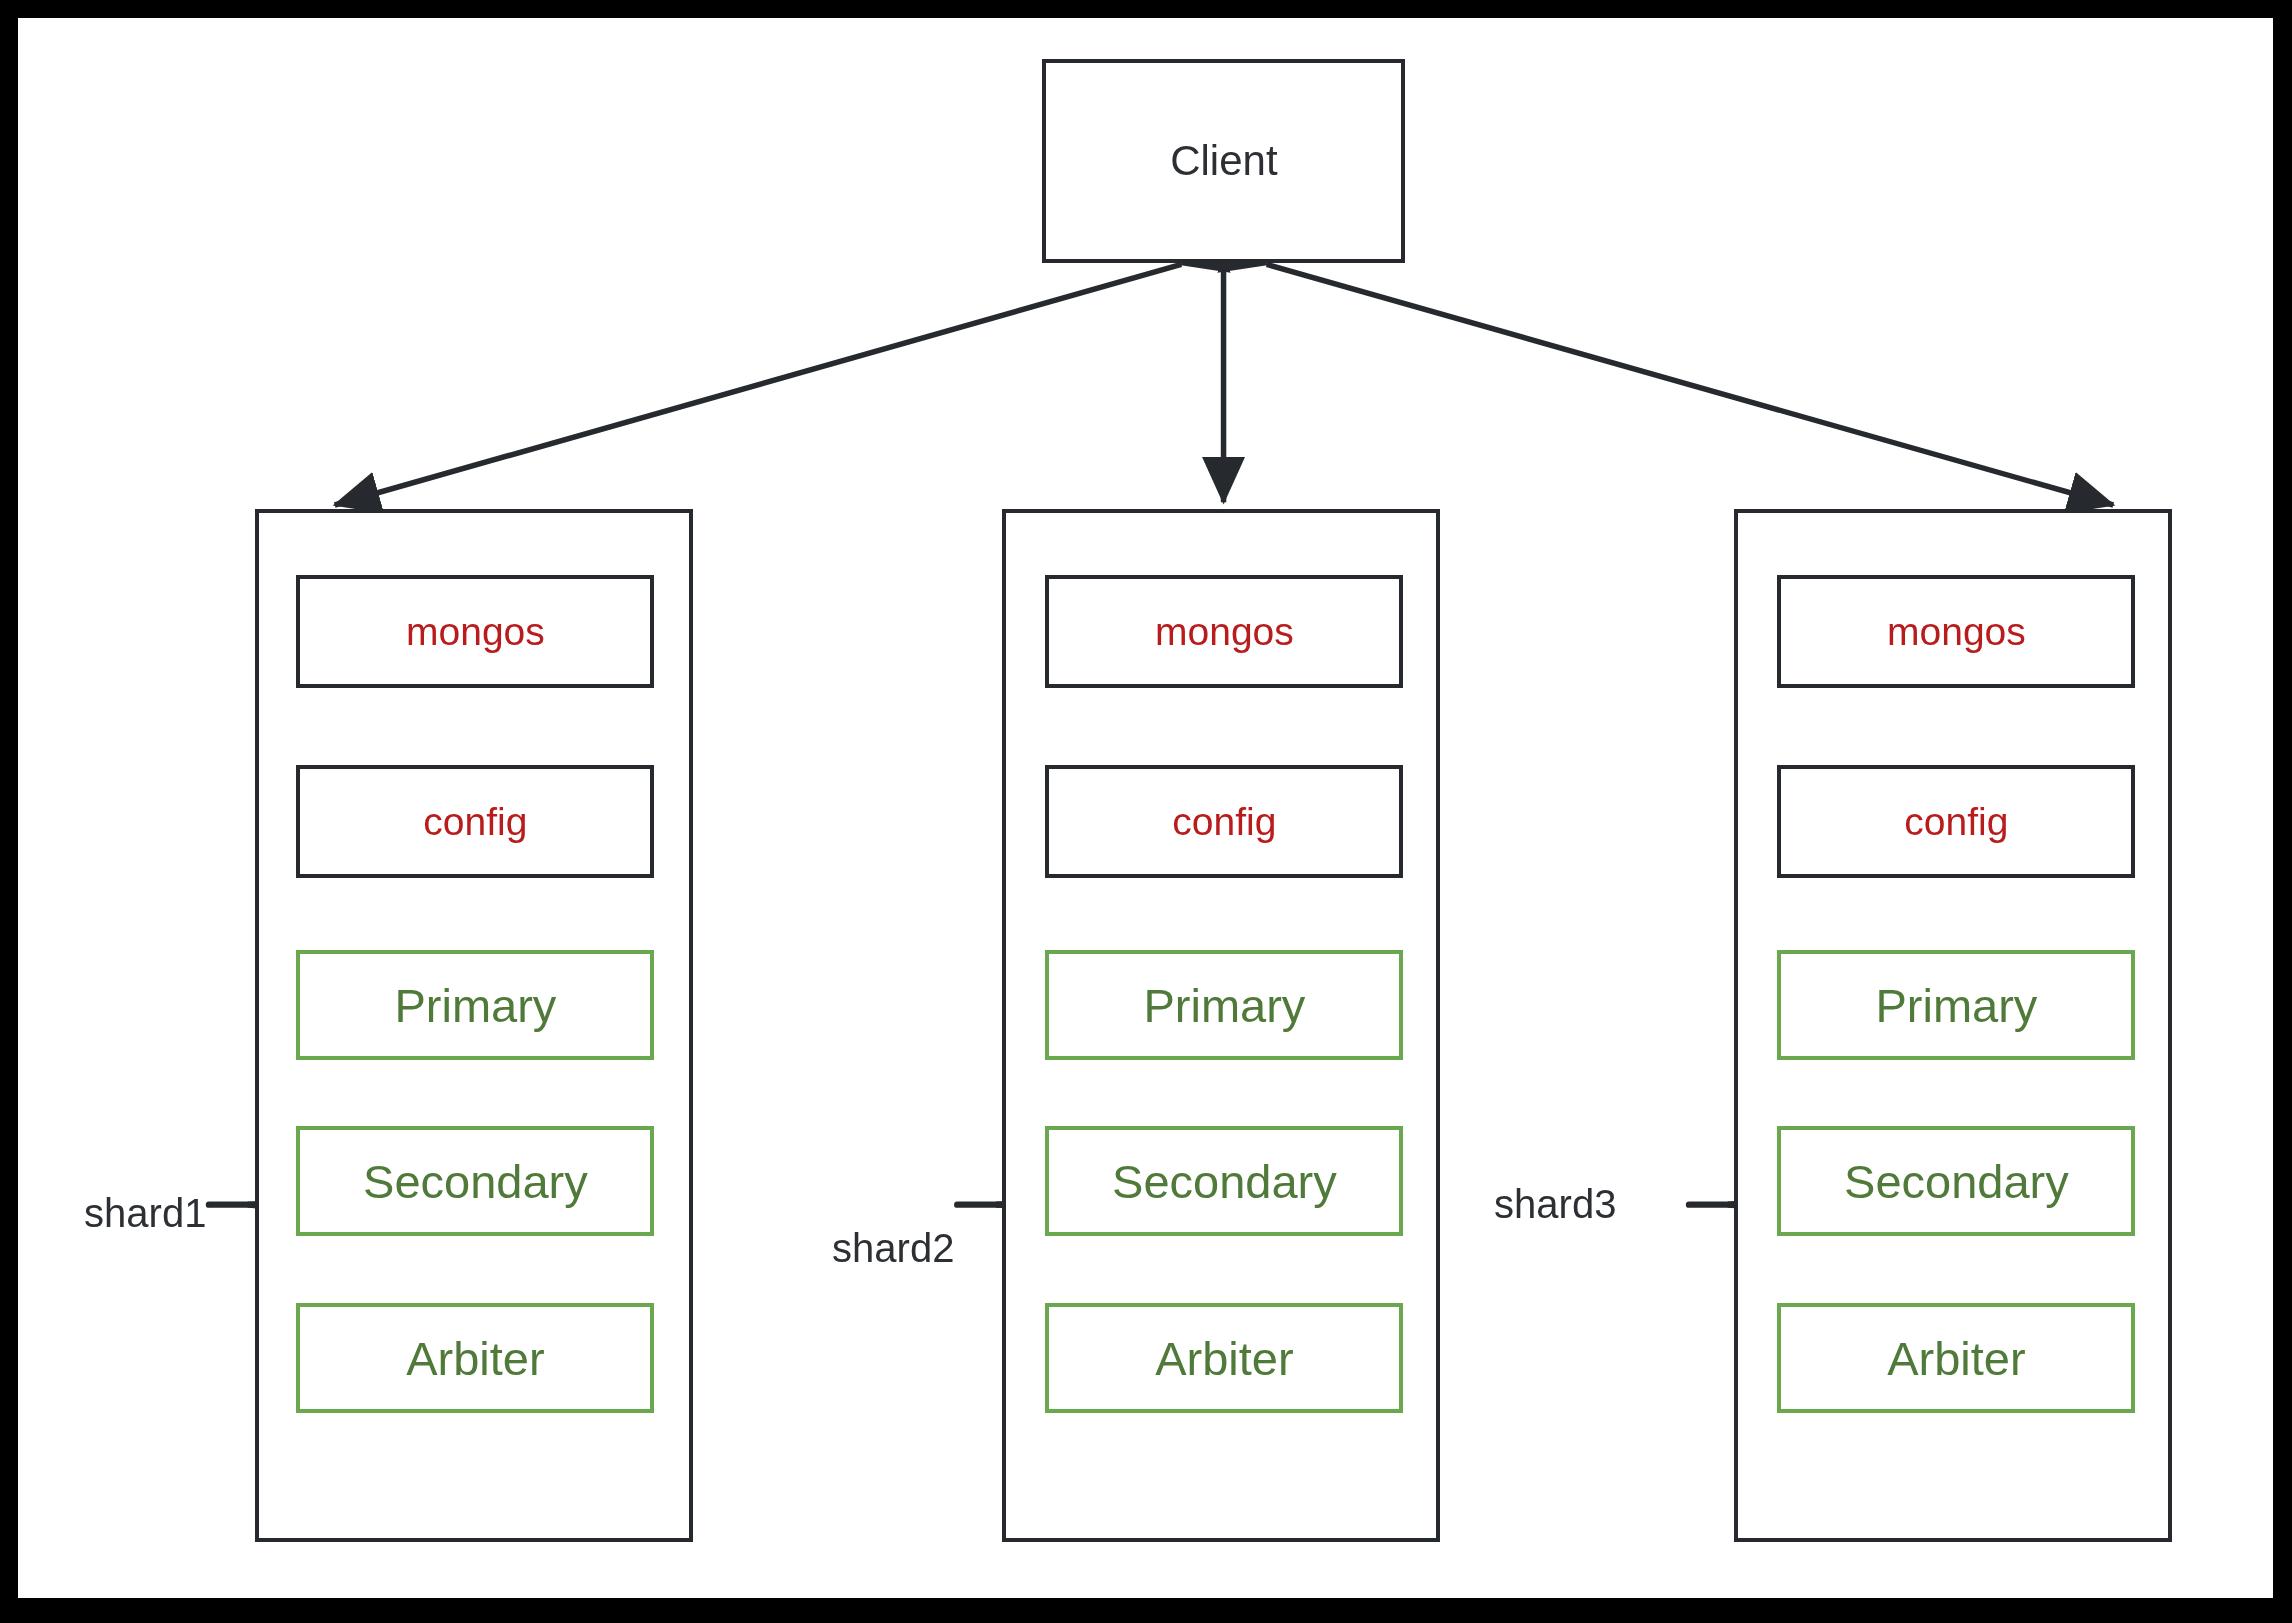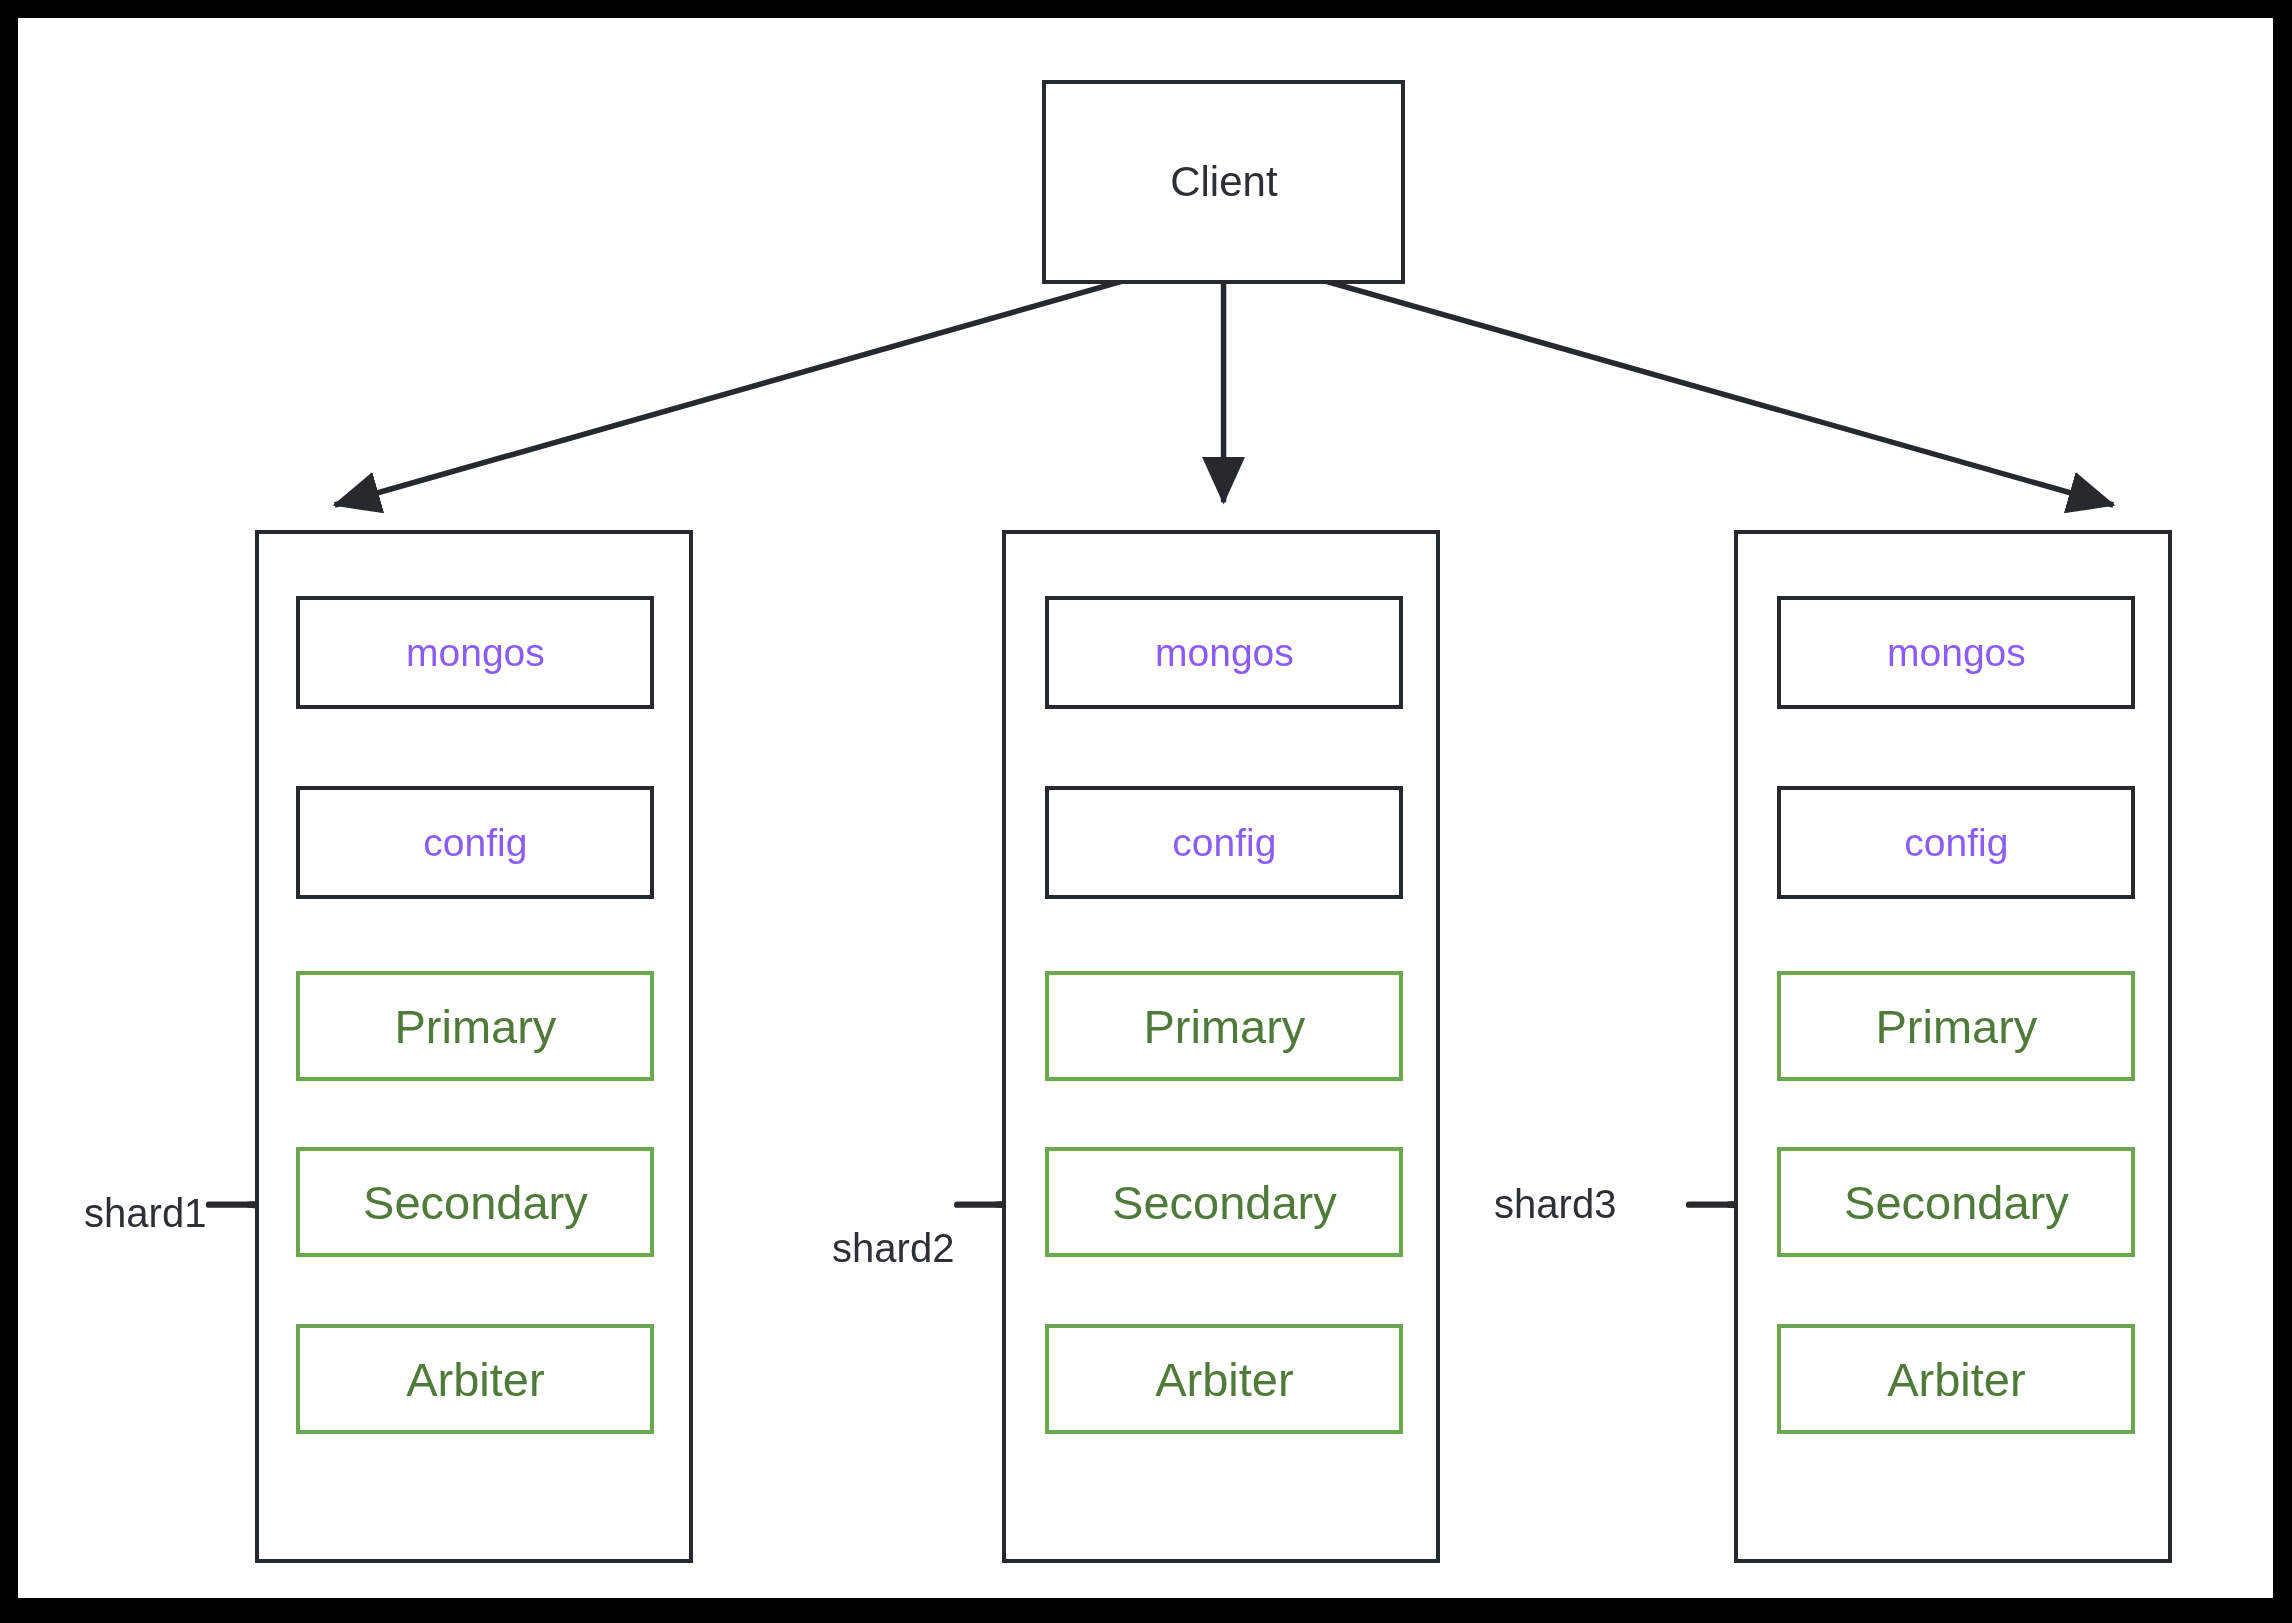--- a/index.html
+++ b/index.html
@@ -33,35 +33,34 @@
 
   
   .node-box {
     position: absolute;
     box-sizing: border-box;
     background: #ffffff;
     display: flex;
     align-items: center;
     justify-content: center;
     text-align: right;
-    margin-top: 21px;
   }
   .client-box {
     border: 4.6px solid #262a2e;
     font-size: 42px;
     color: #2c2f33;
   }
   .shard-container {
     border: 4.6px solid #262a2e;
     background: #ffffff;
   }
   .plain-box {
     border: 4.6px solid #262a2e;
     font-size: 39px;
-    color: #8b5cf6;
+    color: #b91c1c;
   }
   .green-box {
     border: 4.6px solid #6aa84f;
     font-size: 47px;
     color: #4f7a39;
   }
   .shard-label {
     position: absolute;
     font-size: 40px;
     color: #2c2f33;

